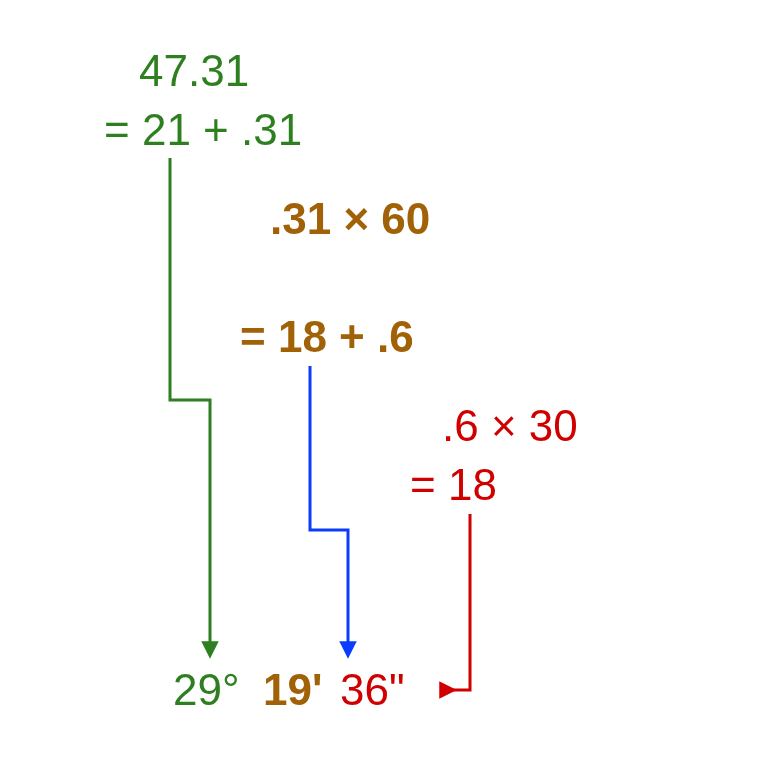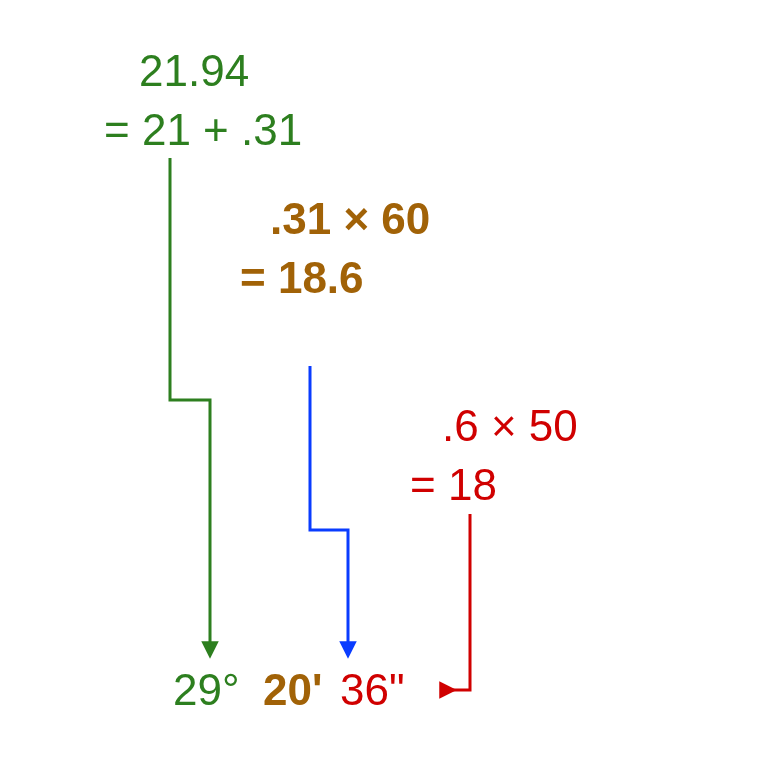--- a/index.html
+++ b/index.html
@@ -30,31 +30,31 @@
     left: 0; top: 0;
     width: 768px; height: 768px;
     pointer-events: none;
   }
 </style>
 </head>
 <body>
 
 <div class="stage">
 
-  <div class="txt green" style="left:139px; top:47px;">21.94</div>
+  <div class="txt green" style="left:139px; top:47px;">47.31</div>
   <div class="txt green" style="left:104px; top:106px;">= 21 + .31</div>
 
   <div class="txt blue" style="left:270px; top:195px;">.31 × 60</div>
-  <div class="txt blue" style="left:240px; top:254px;">= 18.6</div>
+  <div class="txt blue" style="left:240px; top:313px;">= 18 + .6</div>
 
-  <div class="txt red" style="left:442px; top:402px;">.6 × 50</div>
+  <div class="txt red" style="left:442px; top:402px;">.6 × 30</div>
   <div class="txt red" style="left:410px; top:461px;">= 18</div>
 
   <div class="txt green" style="left:173px; top:666px;">29°</div>
-  <div class="txt blue" style="left:263px; top:666px;">20'</div>
+  <div class="txt blue" style="left:263px; top:666px;">19'</div>
   <div class="txt red" style="left:340px; top:666px;">36"</div>
 
   <svg class="arrows" viewBox="0 0 768 768">
     <defs>
       <marker id="ah-green" viewBox="0 0 12 12" refX="6" refY="6" markerWidth="7" markerHeight="7" orient="auto-start-reverse">
         <path d="M1,1 L11,6 L1,11 Z" fill="#2d7f1f"></path>
       </marker>
       <marker id="ah-blue" viewBox="0 0 12 12" refX="6" refY="6" markerWidth="7" markerHeight="7" orient="auto-start-reverse">
         <path d="M1,1 L11,6 L1,11 Z" fill="#0a3cff"></path>
       </marker>

